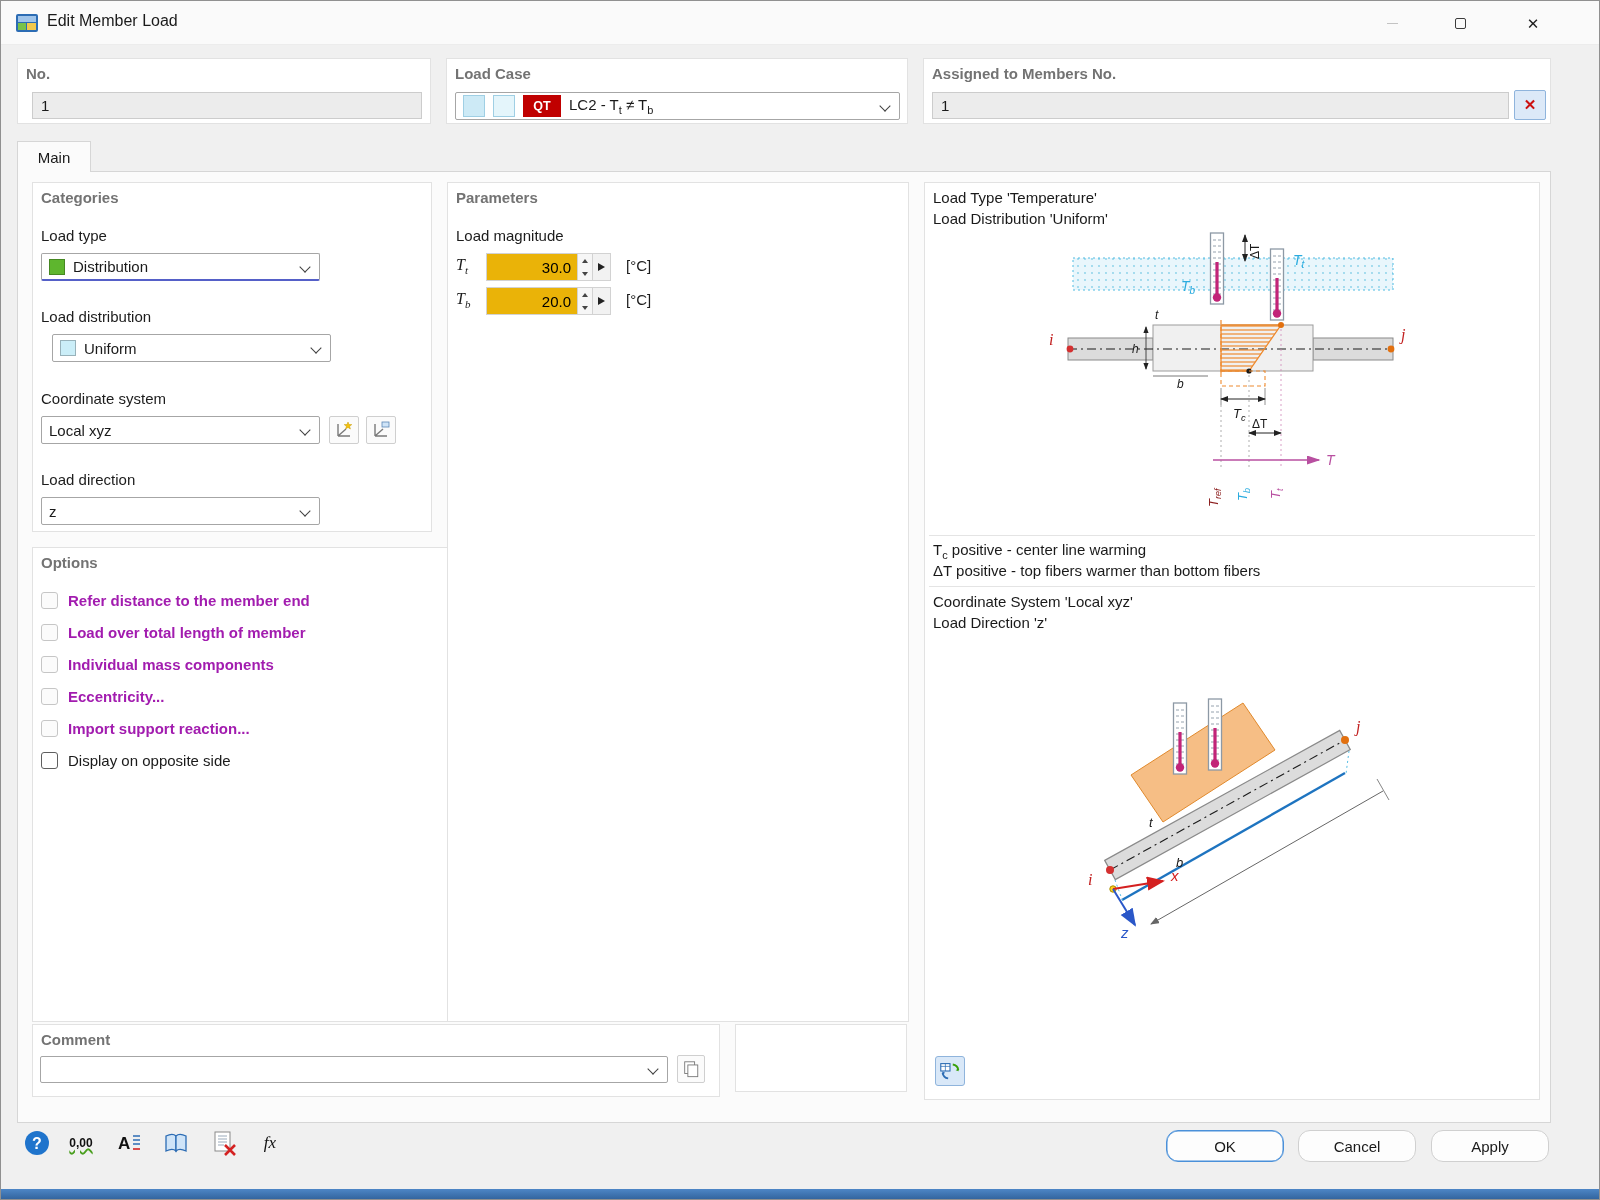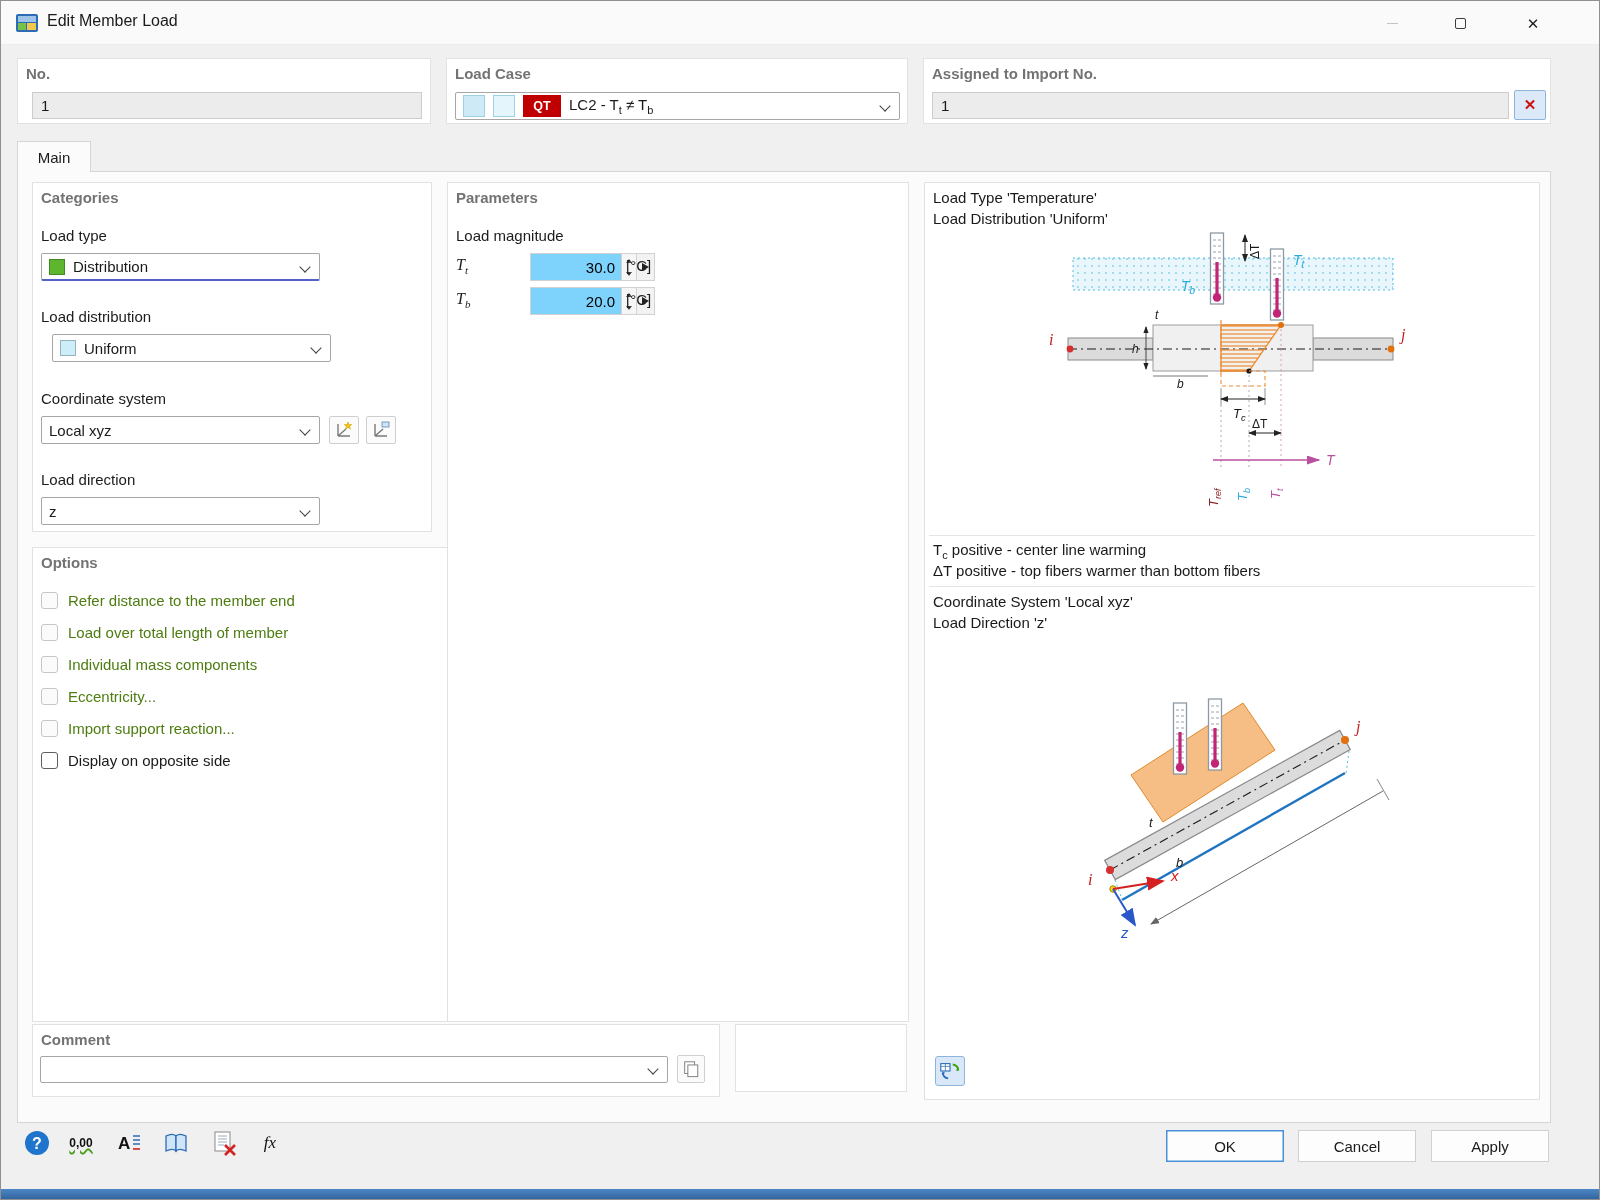--- a/index.html
+++ b/index.html
@@ -32,36 +32,36 @@
   sub { font-size:11px; }
 
   
   .tab { position:absolute; left:16px; top:140px; width:74px; height:31px; background:#fbfbfb; border:1px solid #d6d6d6; border-bottom:none; z-index:3; display:flex; align-items:center; justify-content:center; font-size:15px; }
   .main-panel { position:absolute; left:16px; top:170px; width:1534px; height:952px; background:#fbfbfb; border:1px solid #d6d6d6; }
 
   
   .opt-list { position:absolute; left:0; top:36px; right:0; }
   .opt-row { display:flex; align-items:center; gap:10px; height:32px; padding-left:8px; font-size:15px; }
   .cb { width:17px; height:17px; border:1px solid #5f5f5f; border-radius:3px; background:#fff; flex:0 0 auto; }
-  .opt-row.disabled { color:#4d7c0f; }
+  .opt-row.disabled { color:#a21caf;font-weight:bold; }
   .opt-row.disabled .cb { border-color:#c6c6c6; background:#fbfbfb; }
 
   
   .numgroup { position:absolute; display:flex; height:28px; }
-  .numval { width:92px; height:28px; background:#7dd3fc; border:1px solid #d2d2d2; text-align:right; padding:0 6px; font:inherit; outline:none;margin-left:44px; }
+  .numval { width:92px; height:28px; background:#eab308; border:1px solid #d2d2d2; text-align:right; padding:0 6px; font:inherit; outline:none; }
   .spin { width:15px; display:flex; flex-direction:column; border:1px solid #d2d2d2; border-left:none; background:#f6f6f6; }
   .sp-up, .sp-dn { flex:1; display:flex; align-items:center; justify-content:center; }
   .sp-up::after { content:""; border-left:3.5px solid transparent; border-right:3.5px solid transparent; border-bottom:4.5px solid #444; }
   .sp-dn::after { content:""; border-left:3.5px solid transparent; border-right:3.5px solid transparent; border-top:4.5px solid #444; }
   .stepbtn { width:18px; border:1px solid #d2d2d2; border-left:none; background:#f2f2f2; display:flex; align-items:center; justify-content:center; }
   .stepbtn::after { content:""; border-left:7px solid #222; border-top:4.5px solid transparent; border-bottom:4.5px solid transparent; }
   .sym-label { font-family:"Liberation Serif", serif; font-style:italic; font-size:16px; }
 
   
-  .btn { position:absolute; width:118px; height:32px; background:#fdfdfd; border:1px solid #d0d0d0; border-radius:0; font-size:15px; display:flex; align-items:center; justify-content:center; }
+  .btn { position:absolute; width:118px; height:32px; background:#fdfdfd; border:1px solid #d0d0d0; border-radius:12px; font-size:15px; display:flex; align-items:center; justify-content:center; }
   .btn.default { border:1px solid #4a90d9; box-shadow:inset 0 0 0 0.5px #4a90d9; }
   .icon-btn { position:absolute; width:30px; height:30px; display:flex; align-items:center; justify-content:center; background:transparent; border:none; }
   .tool-btn { position:absolute; width:32px; height:30px; top:1127px; display:flex; align-items:center; justify-content:center; }
   .units-glyph { font-size:12px; font-weight:bold; color:#111; text-decoration:underline wavy #4a9f1f 1.5px; }
   .fx-glyph { font-family:"Liberation Serif", serif; font-style:italic; font-size:17px; color:#111; }
   .cs-btn { position:absolute; width:30px; height:28px; background:#fbfbfb; border:1px solid #cfcfcf; border-radius:2px; display:flex; align-items:center; justify-content:center; }
   .clear-btn { position:absolute; width:32px; height:30px; background:#dce9f8; border:1px solid #8fb4dc; border-radius:2px; display:flex; align-items:center; justify-content:center; color:#cc1111; font-weight:bold; font-size:15px; }
   .pv-refresh { position:absolute; left:10px; top:873px; width:30px; height:30px; background:#d9e8f8; border:1px solid #8fb4dc; border-radius:3px; display:flex; align-items:center; justify-content:center; }
 
   .pv-rule { position:absolute; left:4px; right:4px; height:0; border-top:1px solid #e4e4e4; }
@@ -104,21 +104,21 @@
     <div class="combo" style="left:8px;top:33px;width:445px">
       <span class="lc-swatch" style="background:#cdeaf6"></span>
       <span class="lc-swatch" style="background:#e4f5fb"></span>
       <span class="lc-badge">QT</span>
       <span><span>LC2 - T</span><sub>t</sub><span> ≠ T</span><sub>b</sub></span>
       <span class="chev"></span>
     </div>
   </div>
 
   <div class="gb" style="left:922px;top:57px;width:628px;height:66px">
-    <span class="gb-title">Assigned to Import No.</span>
+    <span class="gb-title">Assigned to Members No.</span>
     <input class="field" style="left: 8px; top: 33px; width: 577px; height: 27px;" readonly="" value="1">
     <div class="clear-btn" style="left:590px;top:31px">
       <span>✕</span>
     </div>
   </div>
 
   <div class="tab">
       <span>Main</span>
     </div>
 

